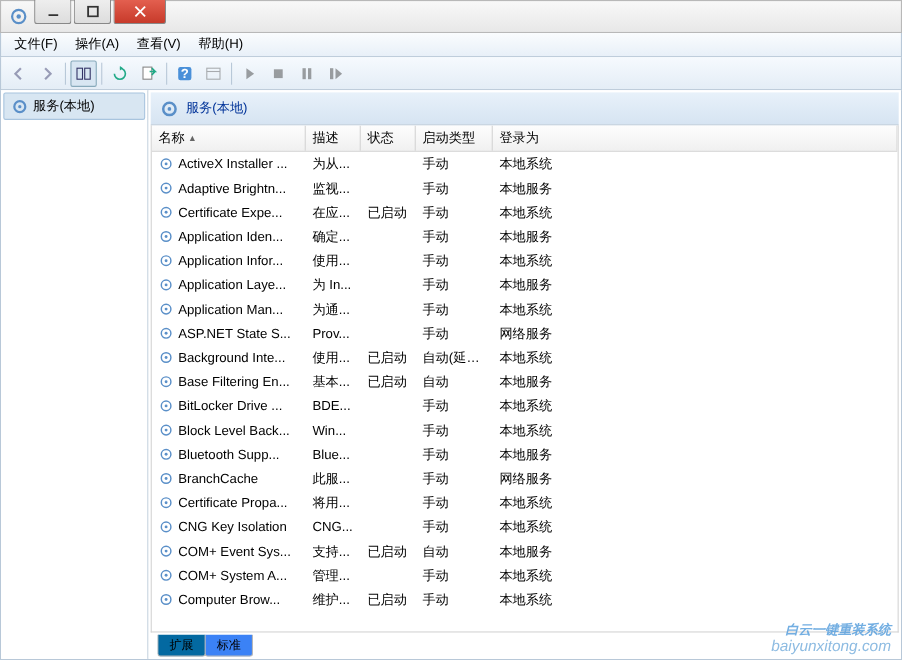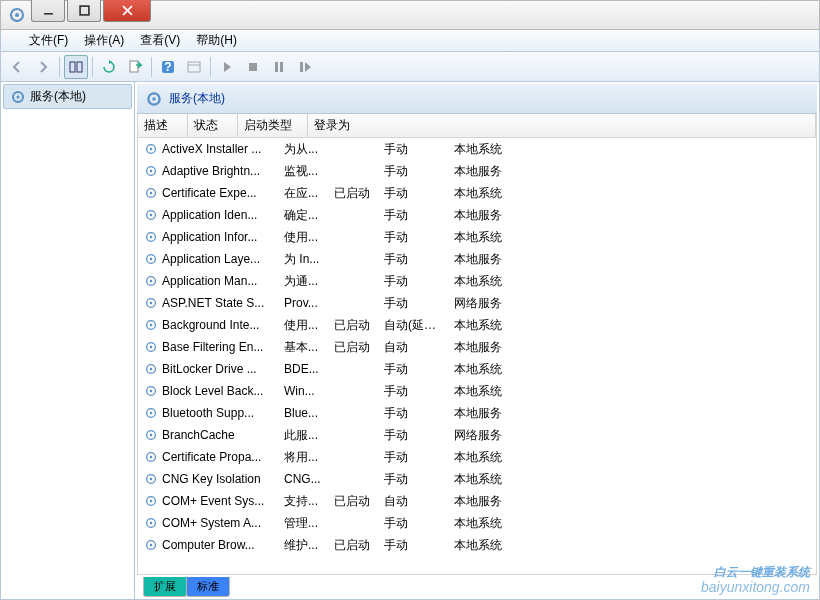--- a/index.html
+++ b/index.html
@@ -9,21 +9,21 @@
 .titlebar { height: 30px; background: linear-gradient(#f8f8f8, #e8e8e8); border: 1px solid #b8b8b8; display: flex; align-items: center; padding-left: 8px; }
 .titlebar .icon { width: 16px; height: 16px; margin-right: 6px; }
 .titlebar .title { flex: 1; color: #333; }
 .win-btns { display: flex; height: 100%; }
 .win-btn { width: 34px; height: 22px; display: flex; align-items: center; justify-content: center; border: 1px solid #888; border-top: none; margin-top: -1px; background: linear-gradient(#eee,#ddd); border-radius: 0 0 3px 3px; margin-right: 2px; }
 .win-btn.close { background: linear-gradient(#e35f4f,#c73a2a); width: 48px; margin-right: 4px; }
 .win-btn svg { width: 11px; height: 11px; }
 .win-btn.close svg { stroke: #fff; }
 
 
-.menubar { height: 22px; background: linear-gradient(#fafcfe,#e8f0f8); border: 1px solid #b8c8d8; border-top: none; display: flex; align-items: center; padding-left: 20px; }
+.menubar { height: 22px; background: linear-gradient(#fafcfe,#e8f0f8); border: 1px solid #b8c8d8; border-top: none; display: flex; align-items: center; padding-left: 4px; }
 .menu-item { padding: 2px 8px; cursor: default; }
 
 
 .toolbar { height: 30px; background: linear-gradient(#f6fafe,#e4edf6); border: 1px solid #b8c8d8; border-top: none; display: flex; align-items: center; padding: 0 4px; gap: 2px; }
 .tb-btn { width: 24px; height: 24px; display: flex; align-items: center; justify-content: center; border-radius: 2px; }
 .tb-btn.disabled { opacity: 0.45; }
 .tb-sep { width: 1px; height: 20px; background: #b8c8d8; margin: 0 2px; }
 .tb-btn svg { width: 16px; height: 16px; }
 
 
@@ -66,21 +66,21 @@
 .gear-sm { width: 14px; height: 14px; flex-shrink: 0; }
 
 
 .rows::-webkit-scrollbar { width: 17px; }
 .rows::-webkit-scrollbar-track { background: #f0f0f0; border-left: 1px solid #d4d4d4; }
 .rows::-webkit-scrollbar-thumb { background: #c8c8c8; border: 1px solid #a0a0a0; border-radius: 2px; }
 
 
 .tabs { height: 22px; display: flex; align-items: flex-end; margin: 0 2px 2px 2px; padding-left: 6px; }
 .tab { padding: 2px 10px; border: 1px solid #b8b8b8; border-top: none; background: #3b82f6; border-radius: 0 0 3px 3px; margin-right: -1px; font-size: 11px; }
-.tab.active { background: #14b8a6; margin-top: 32px; }
+.tab.active { background: #0369a1; margin-top: 32px; }
 
 
 .watermark { position: absolute; right: 10px; bottom: 4px; color: #5aa0dd; font-weight: bold; font-style: italic; text-align: right; line-height: 1.2; pointer-events: none; opacity: 0.85; }
 .watermark .sub { font-size: 14px; color: #7ab0dd; font-weight: normal; }
 </style>
 </head>
 <body>
 
 <div class="titlebar">
   <svg class="icon" viewBox="0 0 16 16">
@@ -201,20 +201,24 @@
           <circle cx="8" cy="8" r="5" fill="none" stroke="#5a8fc8" stroke-width="2"></circle>
           <circle cx="8" cy="8" r="1.5" fill="#5a8fc8"></circle>
         </svg>
       <span class="txt">服务(本地)</span>
     </div>
 
     <div class="content-split">
 
       <div class="list-panel">
         <div class="cols">
+          <div class="col name">
+              <span>名称</span>
+              <span class="sort-arrow">▲</span>
+            </div>
           <div class="col desc">描述</div>
           <div class="col status">状态</div>
           <div class="col startup">启动类型</div>
           <div class="col logon">登录为</div>
         </div>
         <div class="rows" id="rows">
             <div class="row">
               <div class="cell name">
                 <svg class="gear-sm" viewBox="0 0 16 16">
                   <circle cx="8" cy="8" r="5" fill="none" stroke="#5a8fc8" stroke-width="1.5"></circle>

